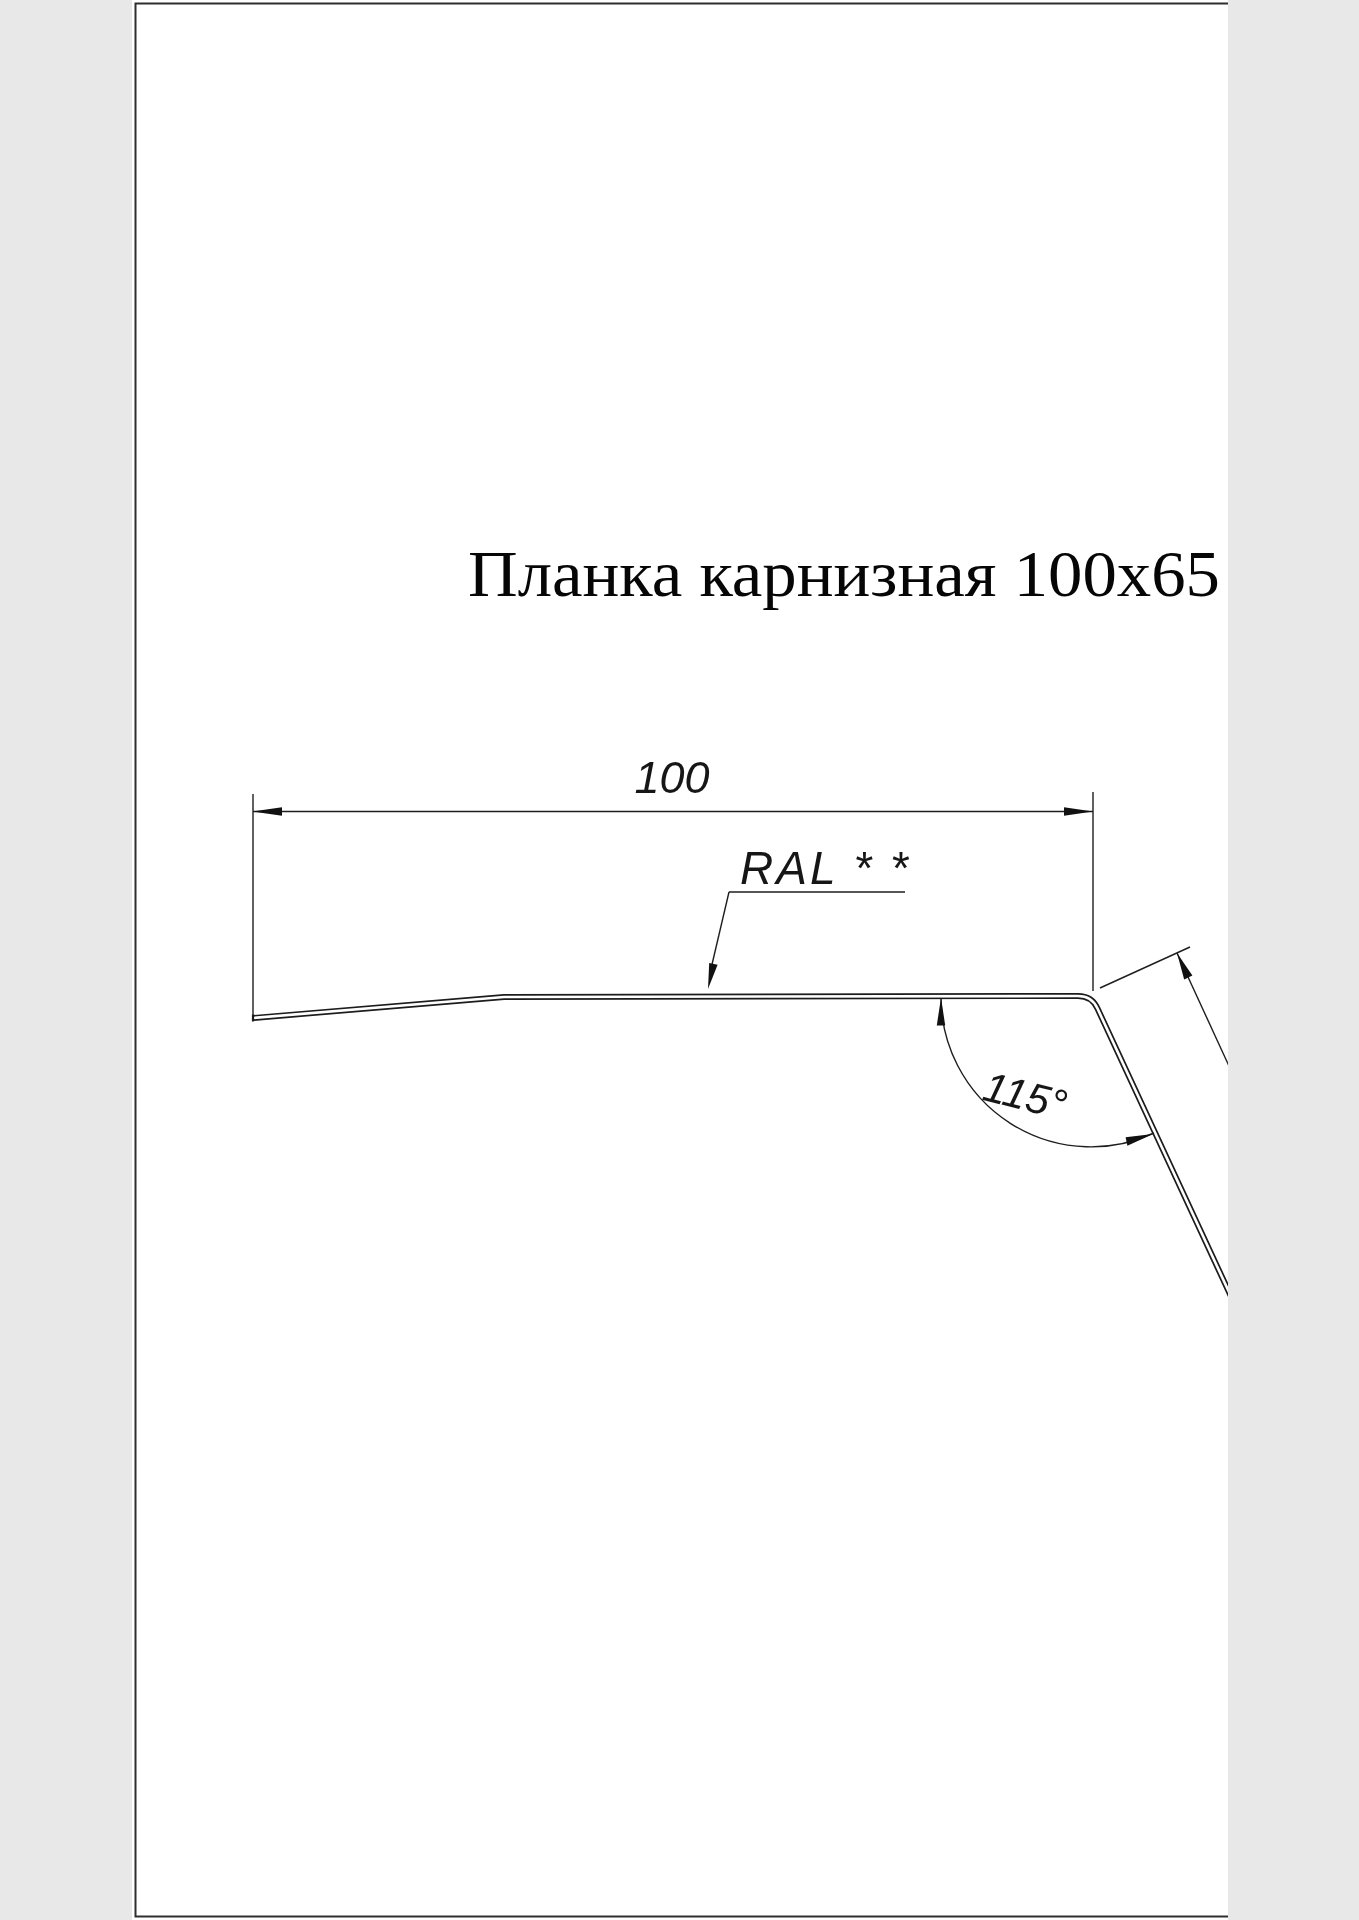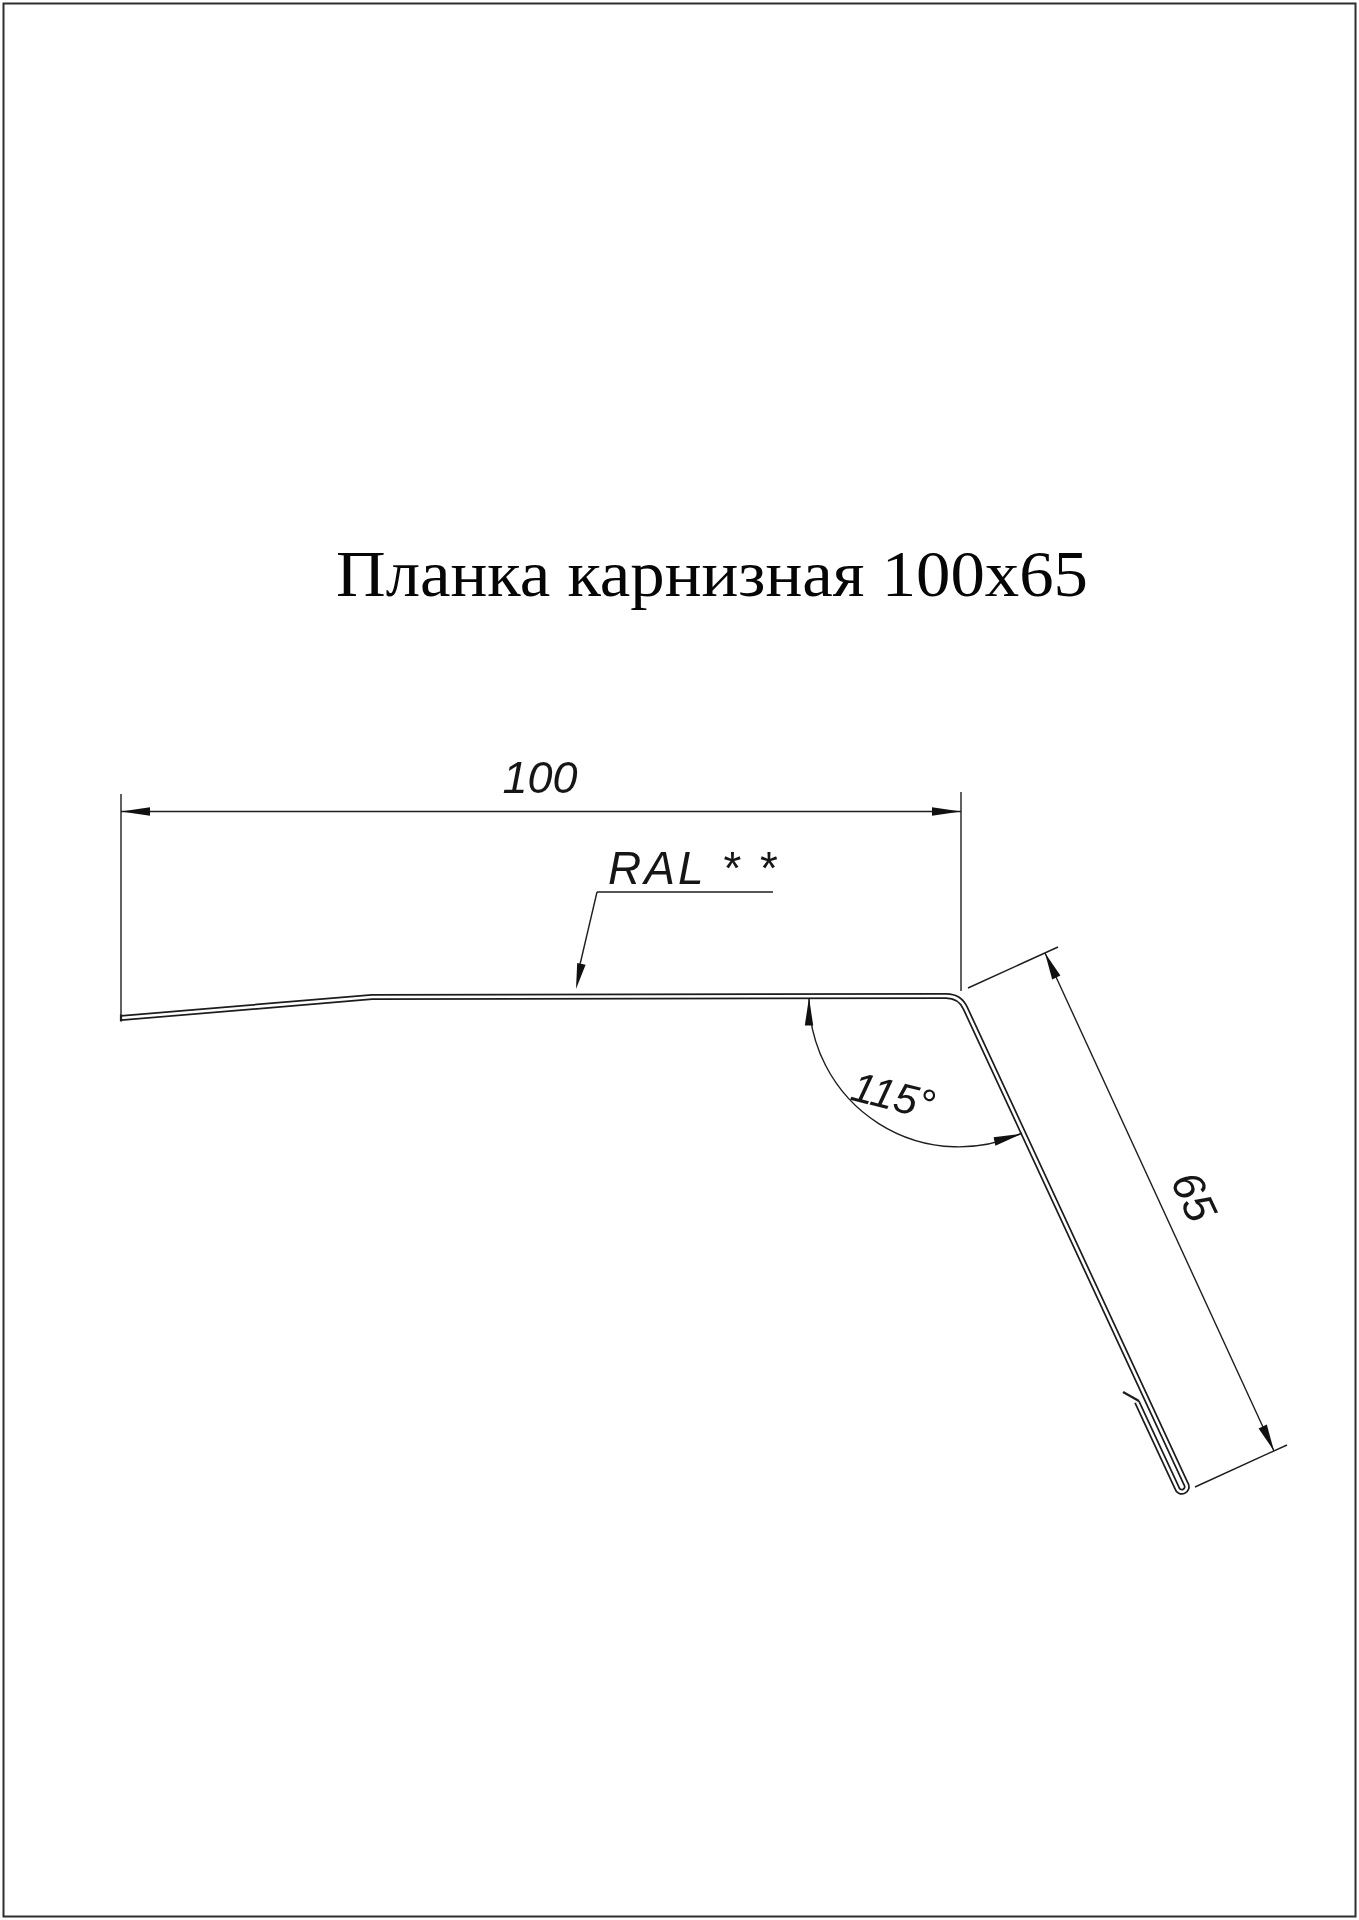--- a/index.html
+++ b/index.html
@@ -1,18 +1,18 @@
 <!DOCTYPE html>
 <html><head>
 <meta charset="utf-8">
 <style>
   html, body { margin: 0; padding: 0; background: #e8e8e8; }
   .page {
     position: relative;
-    width: 1359px;
+    width: 1096px;
     height: 1920px;
     margin: 0 auto;
     background: #ffffff;
     overflow: hidden;
     font-family: "Liberation Sans", sans-serif;
   }
   .page svg { position: absolute; left: 0; top: 0; display: block; }
   .title-text {
     font-family: "Liberation Serif", serif;
     fill: #060606;

